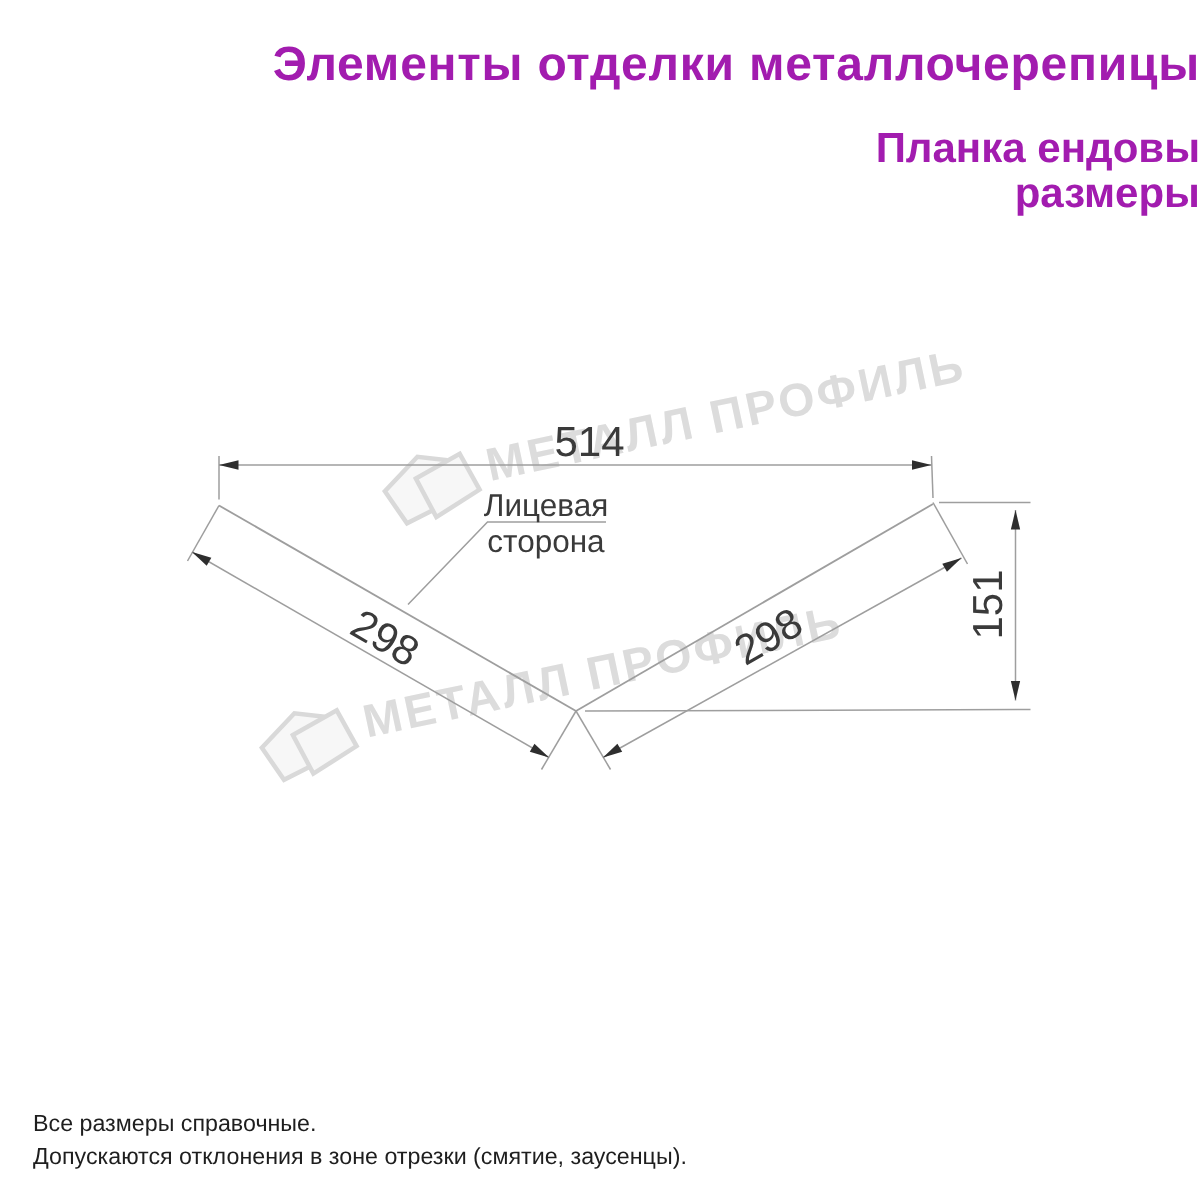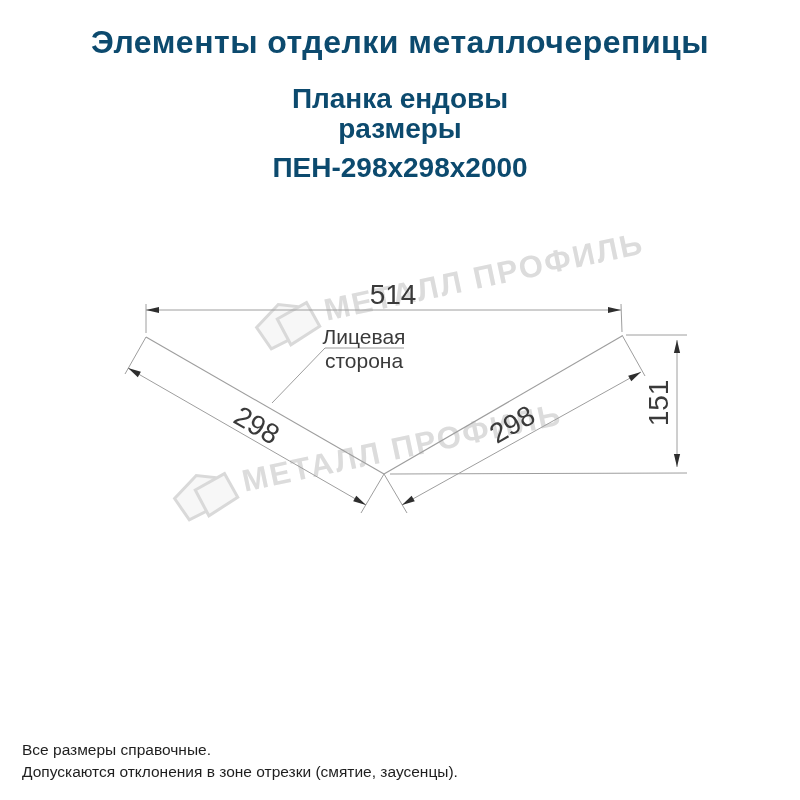--- a/index.html
+++ b/index.html
@@ -12,22 +12,22 @@
     position: relative;
     width: 800px;
     height: 800px;
     background: #ffffff;
     overflow: hidden;
   }
   .centered-text {
     position: absolute;
     left: 0;
     width: 800px;
-    text-align: center;
-    color: #0c4a6e;
+    text-align: right;
+    color: #a21caf;
     white-space: nowrap;
   }
   .page-title {
     top: 24px;
     font-size: 32px;
     font-weight: bold;
     letter-spacing: 0.5px;
   }
   .product-line1 {
     top: 83px;
@@ -99,21 +99,20 @@
 <body>
 
 <div class="page">
 
   <div class="centered-text page-title">Элементы отделки металлочерепицы</div>
 
   <div class="centered-text product-line1">Планка ендовы</div>
 
   <div class="centered-text product-line2">размеры</div>
 
-  <div class="centered-text model-code">ПЕН-298х298х2000</div>
 
   <svg class="drawing-svg" width="800" height="800" viewBox="0 0 800 800">
 
     <g>
       <g transform="translate(252,306) rotate(-12)">
         <g class="wm-logo">
           <polygon points="0,22 26,4 44,10 40,38 10,46"></polygon>
           <polygon points="22,18 54,8 62,34 30,46"></polygon>
         </g>
         <text class="wm-text" x="70" y="30">МЕТАЛЛ ПРОФИЛЬ</text>

